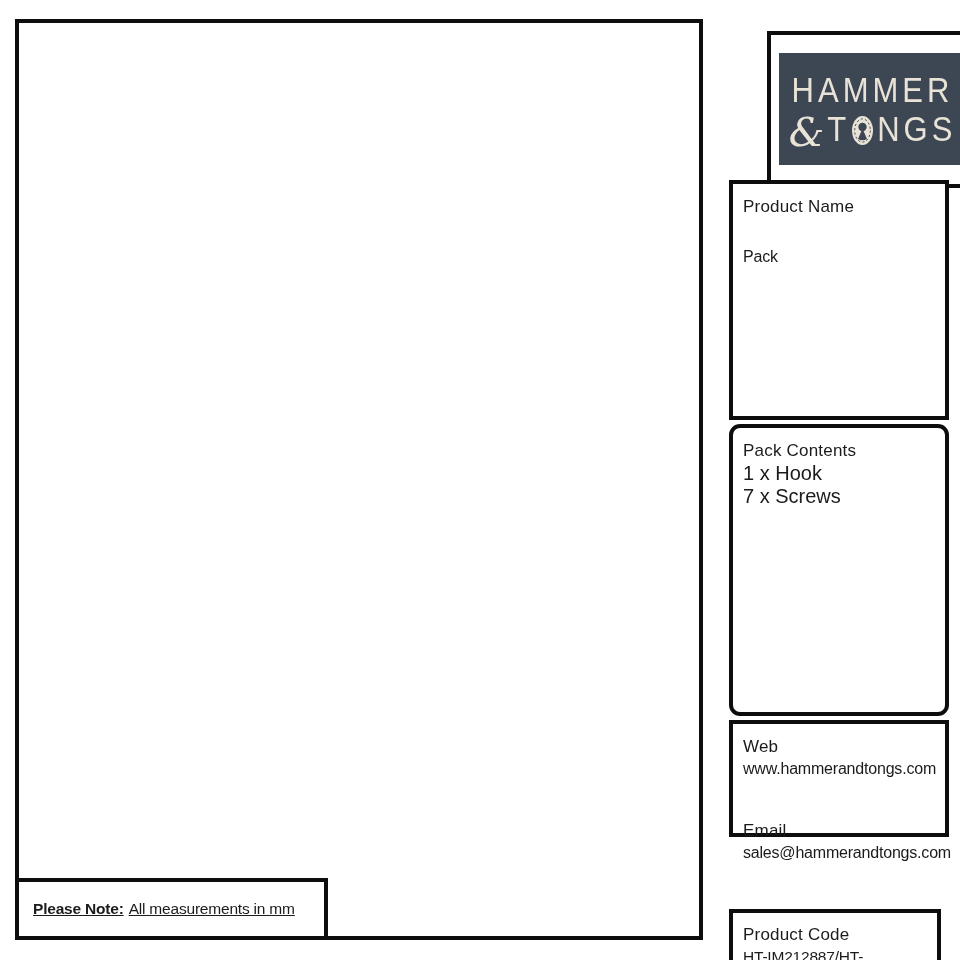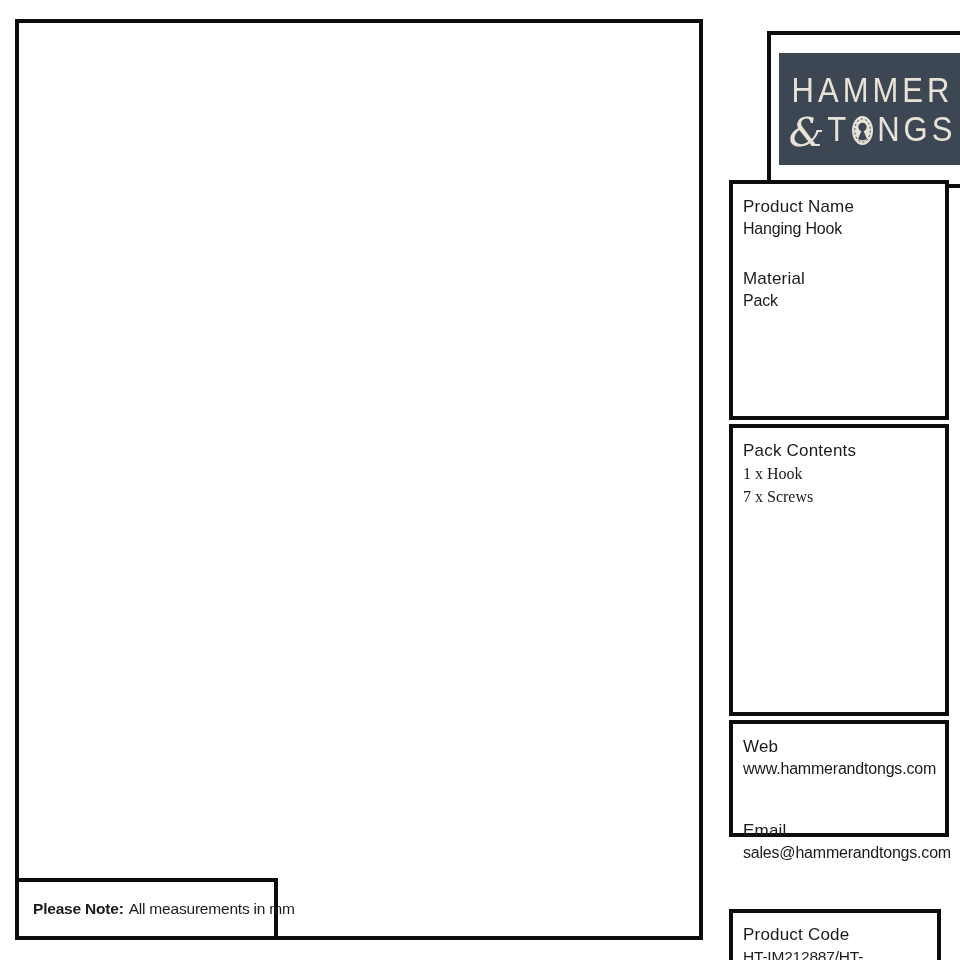--- a/index.html
+++ b/index.html
@@ -6,34 +6,34 @@
   body{
     width:960px;height:960px;position:relative;background:#ffffff;
     font-family:"Liberation Sans",sans-serif;color:#1b1b1b;overflow:hidden;
   }
   .box{position:absolute;background:#ffffff;border:4px solid #0d0d0d;box-sizing:border-box;}
   
   #main-frame{left:15px;top:19px;width:688px;height:921px;}
   
   #drawing-svg{position:absolute;left:0;top:0;width:960px;height:960px;pointer-events:none;}
   
-  #note-box{left:15px;top:878px;width:263px;height:62px;display:flex;align-items:center;padding-left:14px;}
+  #note-box{left:15px;top:878px;width:313px;height:62px;display:flex;align-items:center;padding-left:14px;text-decoration:underline;}
   #note-box .note-line{font-size:15.5px;letter-spacing:-0.2px;white-space:nowrap;}
   #note-box b{font-weight:bold;margin-right:5px;}
   
   #logo-box{left:729px;top:31px;width:220px;height:157px;margin-left:38px;}
   #product-box{left:729px;top:180px;width:220px;height:240px;}
-  #pack-box{left:729px;top:424px;width:220px;height:292px;}
+  #pack-box{left:729px;top:424px;width:220px;height:292px;border-radius:11px;}
   #contact-box{left:729px;top:720px;width:220px;height:117px;}
   #code-box{left:729px;top:909px;width:212px;height:79px;}
   .panel-content{padding:12px 10px;}
   .field-label{font-weight:normal;font-size:17px;line-height:22px;letter-spacing:0.2px;}
   .field-value{font-size:16px;line-height:22px;letter-spacing:-0.2px;}
   .group + .group{margin-top:28px;}
-  .pack-item{font-size:16px;line-height:23px;font-family:Liberation Serif, serif;}
+  .pack-item{font-size:20px;line-height:23px;}
   
   #logo-plate{
     width:187px;height:112px;margin:18px 0 0 8px;background:#3d4754;
     display:flex;flex-direction:column;align-items:center;justify-content:center;
   }
   .logo-line1{
     color:#e8e3d6;font-size:31px;letter-spacing:4px;line-height:34px;
     font-family:"Liberation Sans",sans-serif;font-weight:normal;
     transform:scaleY(1.12);margin-top:6px;
   }
@@ -155,24 +155,22 @@
       </svg>
       <span class="logo-ngs">NGS</span>
     </div>
   </div>
 </div>
 
 <div class="box" id="product-box">
   <div class="panel-content">
     <div class="group">
       <div class="field-label">Product Name</div>
-      <div class="field-value">Hanging Hook</div>
     </div>
     <div class="group">
-      <div class="field-label">Material</div>
       <div class="field-value">Pack</div>
     </div>
   </div>
 </div>
 
 <div class="box" id="pack-box">
   <div class="panel-content">
     <div class="field-label">Pack Contents</div>
     <div class="pack-item">1 x Hook</div>
     <div class="pack-item">7 x Screws</div>

